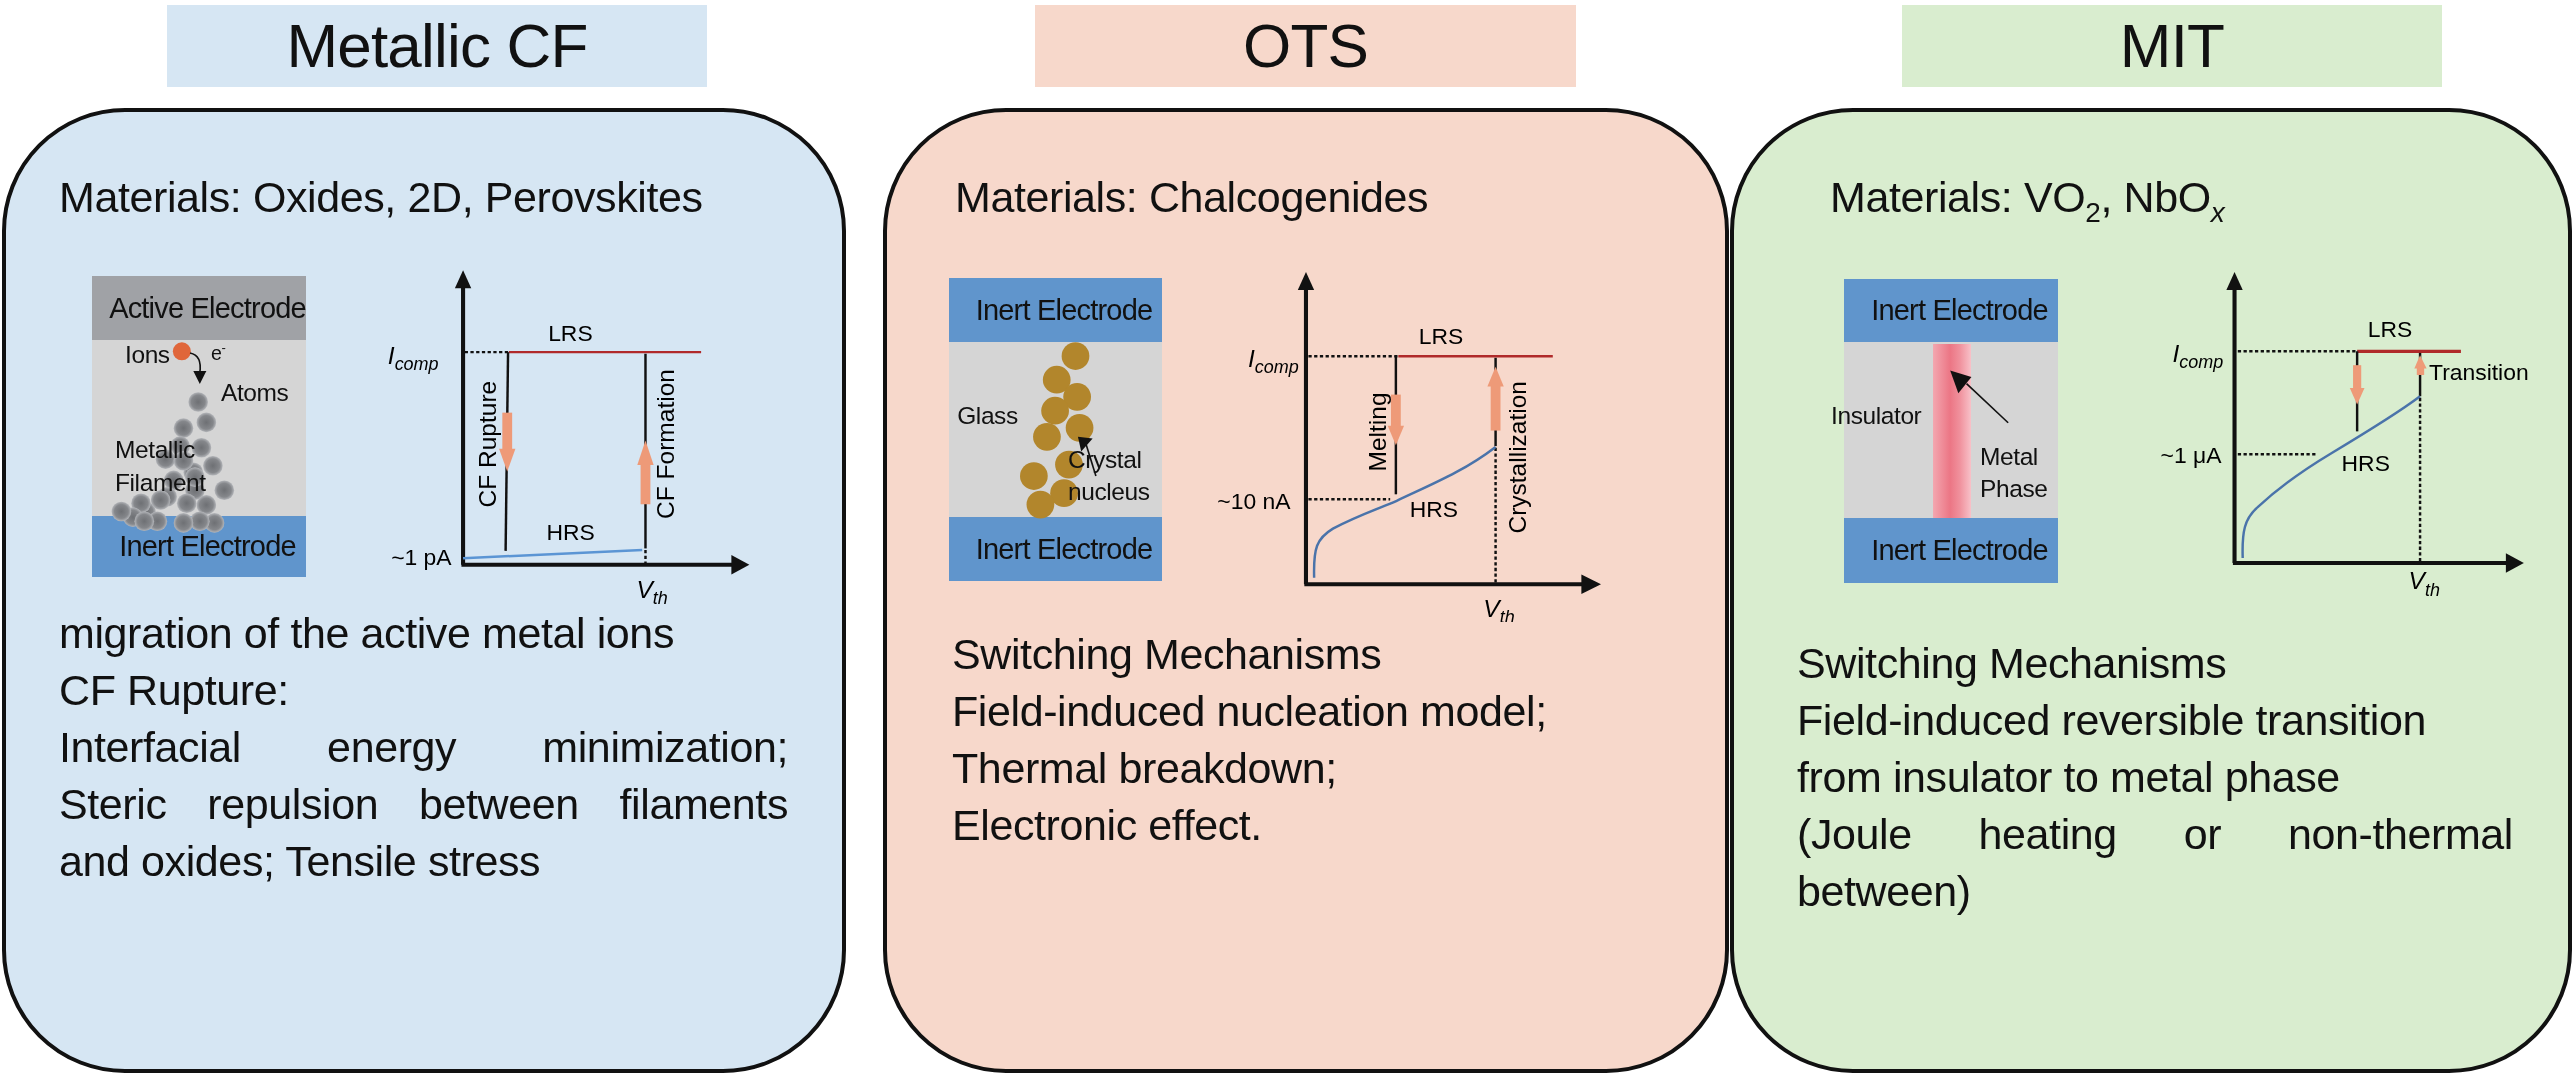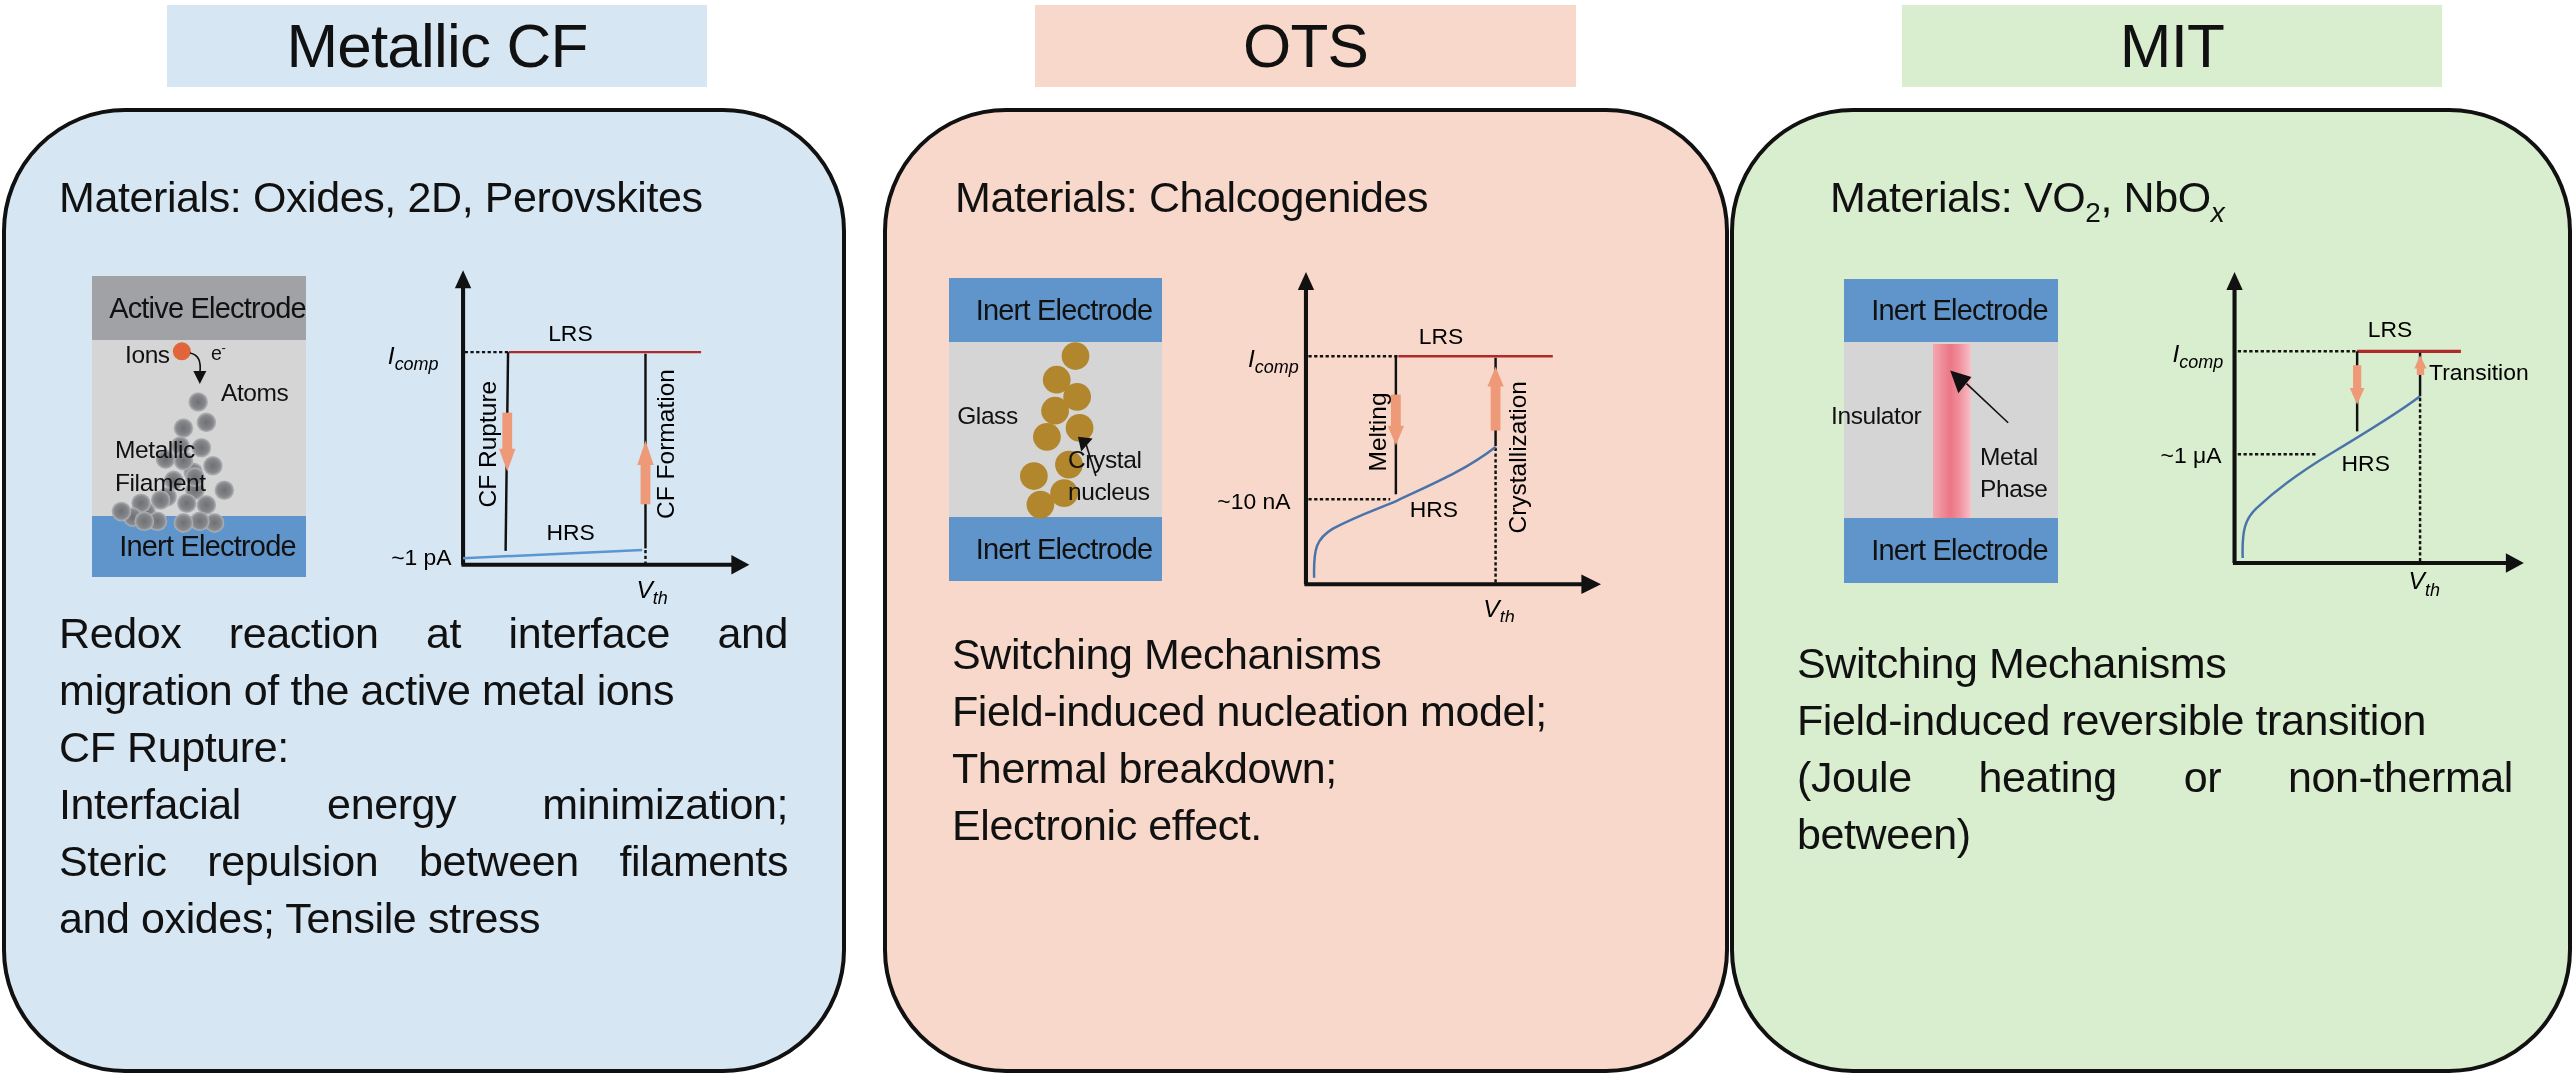--- a/index.html
+++ b/index.html
@@ -108,21 +108,20 @@
   <text x="230" y="96" font-size="28">LRS</text>
   <text x="228" y="340" font-size="28">HRS</text>
   <text x="34" y="124" font-size="30" font-style="italic"><tspan>I</tspan><tspan font-size="22" dy="8">comp</tspan></text>
   <text x="112" y="370" font-size="28" text-anchor="end">~1 pA</text>
   <text x="338" y="410" font-size="30" font-style="italic"><tspan>V</tspan><tspan font-size="22" dy="8">th</tspan></text>
   <text font-size="30" transform="translate(166,300) rotate(-90)">CF Rupture</text>
   <text font-size="30" transform="translate(384,314) rotate(-90)">CF Formation</text>
 </svg>
 
 <div class="body-text" style="left:59px;top:605px;width:729px;">
-  <span class="line justify">Redox reaction at interface and</span>
   <span class="line">migration of the active metal ions</span>
   <span class="line">CF Rupture:</span>
   <span class="line justify">Interfacial energy minimization;</span>
   <span class="line justify">Steric repulsion between filaments</span>
   <span class="line">and oxides; Tensile stress</span>
 </div>
 
 <div class="tab" style="left:1035px;width:541px;background:#f7d8cb;">
   <span>OTS</span>
 </div>
@@ -240,16 +239,17 @@
   <text x="243" y="256" font-size="28">HRS</text>
   <text x="350" y="144" font-size="28">Transition</text>
   <text x="36" y="122" font-size="30" font-style="italic"><tspan>I</tspan><tspan font-size="22" dy="8">comp</tspan></text>
   <text x="96" y="246" font-size="28" text-anchor="end">~1 μA</text>
   <text x="325" y="400" font-size="30" font-style="italic"><tspan>V</tspan><tspan font-size="22" dy="8">th</tspan></text>
 </svg>
 
 <div class="body-text" style="left:1797px;top:635px;width:716px;">
   <span class="line">Switching Mechanisms</span>
   <span class="line">Field-induced reversible transition</span>
+  <span class="line">from insulator to metal phase</span>
   <span class="line justify">(Joule heating or non-thermal</span>
   <span class="line">between)</span>
 </div>
 
 
 </body></html>

